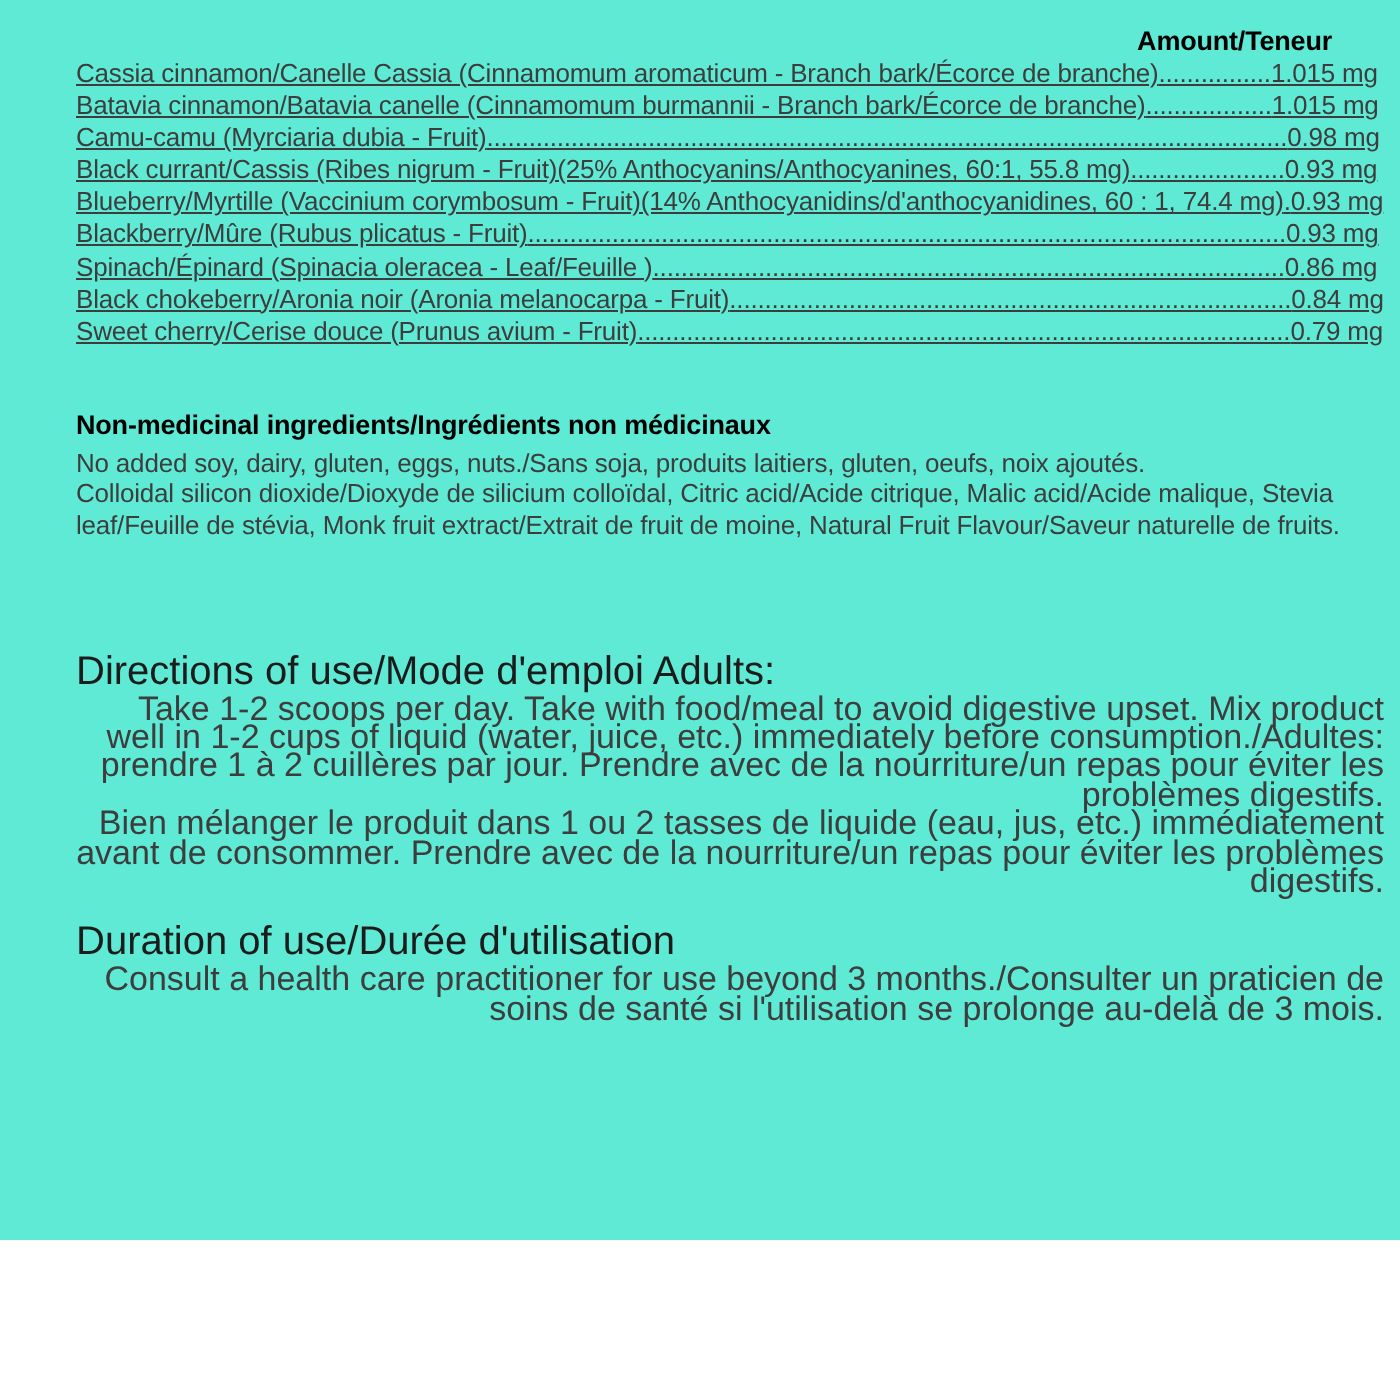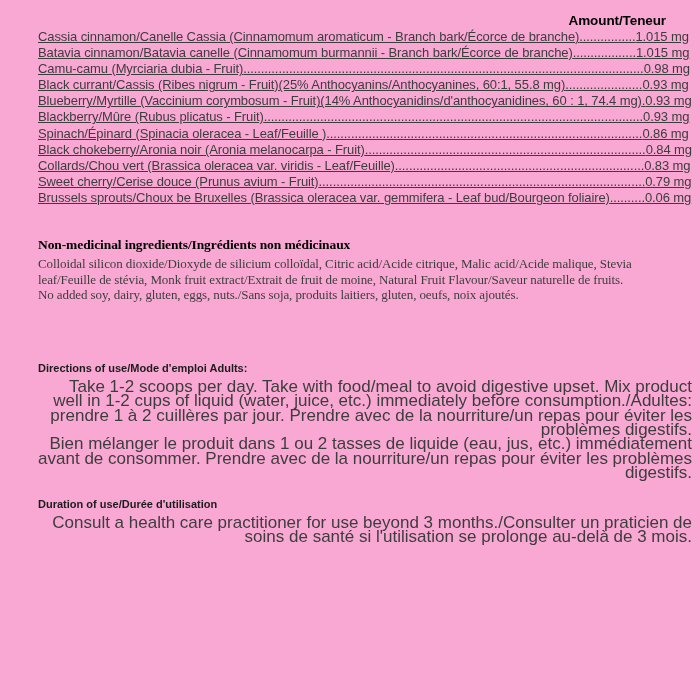--- a/index.html
+++ b/index.html
@@ -1,21 +1,21 @@
 <!DOCTYPE html>
 <html><head>
 <meta charset="utf-8">
 <style>
   html, body { margin: 0; padding: 0; background: #ffffff; }
   .page {
     position: relative;
     width: 700px;
-    height: 700px;
+    height: 620px;
     box-sizing: border-box;
-    background: #f9a8d4;
+    background: #5eead4;
     padding: 13px 8px 0 38px;
     font-family: "Liberation Sans", sans-serif;
     color: #3d3d3d;
     overflow: hidden;
   }
   .amount-header {
     font-size: 13.5px;
     font-weight: bold;
     color: #000000;
     text-align: right;
@@ -26,40 +26,40 @@
   .ing-list {
     font-size: 13px;
     line-height: 16.1px;
     letter-spacing: -0.1px;
     color: #3d3d3d;
     text-decoration: underline;
   }
   .entry { margin: 0; }
   .entry .amt { white-space: nowrap; }
   .entry .leader { }
-  .section-nonmed { margin-top: 30px; font-family: Liberation Serif, serif; }
+  .section-nonmed { margin-top: 30px; }
   .nonmed-heading {
     font-size: 13.5px;
     font-weight: bold;
     color: #000000;
     line-height: 17px;
     margin: 0 0 3px 0;
     letter-spacing: -0.1px;
   }
   .body-13 {
     margin: 0;
     font-size: 13px;
     line-height: 15.6px;
     letter-spacing: -0.1px;
     color: #3d3d3d;
   }
   .section-directions { margin-top: 55px; }
   .big-heading {
-    font-size: 11px;
-    font-weight: 700;
+    font-size: 20px;
+    font-weight: 400;
     color: #1c1c1c;
     line-height: 20px;
     margin: 0 0 2px 0;
   }
   .body-12 {
     margin: 0;
     font-size: 17px;
     line-height: 14.4px;
     color: #3d3d3d;
     text-align: right;
@@ -75,29 +75,27 @@
 
   <div class="ing-list" id="ing-list">
       <div class="entry"><span class="txt">Cassia cinnamon/Canelle Cassia (Cinnamomum aromaticum - Branch bark/Écorce de branche)</span><span class="leader">................</span><span class="amt">1.015 mg</span></div>
       <div class="entry"><span class="txt">Batavia cinnamon/Batavia canelle (Cinnamomum burmannii - Branch bark/Écorce de branche)</span><span class="leader">..................</span><span class="amt">1.015 mg</span></div>
       <div class="entry"><span class="txt">Camu-camu (Myrciaria dubia - Fruit)</span><span class="leader">..................................................................................................................</span><span class="amt">0.98 mg</span></div>
       <div class="entry"><span class="txt">Black currant/Cassis (Ribes nigrum - Fruit)(25% Anthocyanins/Anthocyanines, 60:1, 55.8 mg)</span><span class="leader">......................</span><span class="amt">0.93 mg</span></div>
       <div class="entry"><span class="txt">Blueberry/Myrtille (Vaccinium corymbosum - Fruit)(14% Anthocyanidins/d'anthocyanidines, 60 : 1, 74.4 mg)</span><span class="leader">.</span><span class="amt">0.93 mg</span></div>
       <div class="entry"><span class="txt">Blackberry/Mûre (Rubus plicatus - Fruit)</span><span class="leader">............................................................................................................</span><span class="amt">0.93 mg</span></div>
       <div class="entry"><span class="txt">Spinach/Épinard (Spinacia oleracea - Leaf/Feuille )</span><span class="leader">..........................................................................................</span><span class="amt">0.86 mg</span></div>
       <div class="entry"><span class="txt">Black chokeberry/Aronia noir (Aronia melanocarpa - Fruit)</span><span class="leader">................................................................................</span><span class="amt">0.84 mg</span></div>
-      <div class="entry"><span class="txt">Collards/Chou vert (Brassica oleracea var. viridis - Leaf/Feuille)</span><span class="leader">.......................................................................</span><span class="amt">0.83 mg</span></div>
       <div class="entry"><span class="txt">Sweet cherry/Cerise douce (Prunus avium - Fruit)</span><span class="leader">.............................................................................................</span><span class="amt">0.79 mg</span></div>
-      <div class="entry"><span class="txt">Brussels sprouts/Choux be Bruxelles (Brassica oleracea var. gemmifera - Leaf bud/Bourgeon foliaire)</span><span class="leader">..........</span><span class="amt">0.06 mg</span></div>
     </div>
 
   <div class="section-nonmed">
     <div class="nonmed-heading">Non-medicinal ingredients/Ingrédients non médicinaux</div>
+    <p class="body-13">No added soy, dairy, gluten, eggs, nuts./Sans soja, produits laitiers, gluten, oeufs, noix ajoutés.</p>
     <p class="body-13">Colloidal silicon dioxide/Dioxyde de silicium colloïdal, Citric acid/Acide citrique, Malic acid/Acide malique, Stevia leaf/Feuille de stévia, Monk fruit extract/Extrait de fruit de moine, Natural Fruit Flavour/Saveur naturelle de fruits.</p>
-    <p class="body-13">No added soy, dairy, gluten, eggs, nuts./Sans soja, produits laitiers, gluten, oeufs, noix ajoutés.</p>
   </div>
 
   <div class="section-directions">
     <div class="big-heading">Directions of use/Mode d'emploi Adults:</div>
     <p class="body-12">Take 1-2 scoops per day. Take with food/meal to avoid digestive upset. Mix product well in 1-2 cups of liquid (water, juice, etc.) immediately before consumption./Adultes: prendre 1 à 2 cuillères par jour. Prendre avec de la nourriture/un repas pour éviter les problèmes digestifs.</p>
     <p class="body-12">Bien mélanger le produit dans 1 ou 2 tasses de liquide (eau, jus, etc.) immédiatement avant de consommer. Prendre avec de la nourriture/un repas pour éviter les problèmes digestifs.</p>
   </div>
 
   <div class="section-duration">
     <div class="big-heading">Duration of use/Durée d'utilisation</div>

